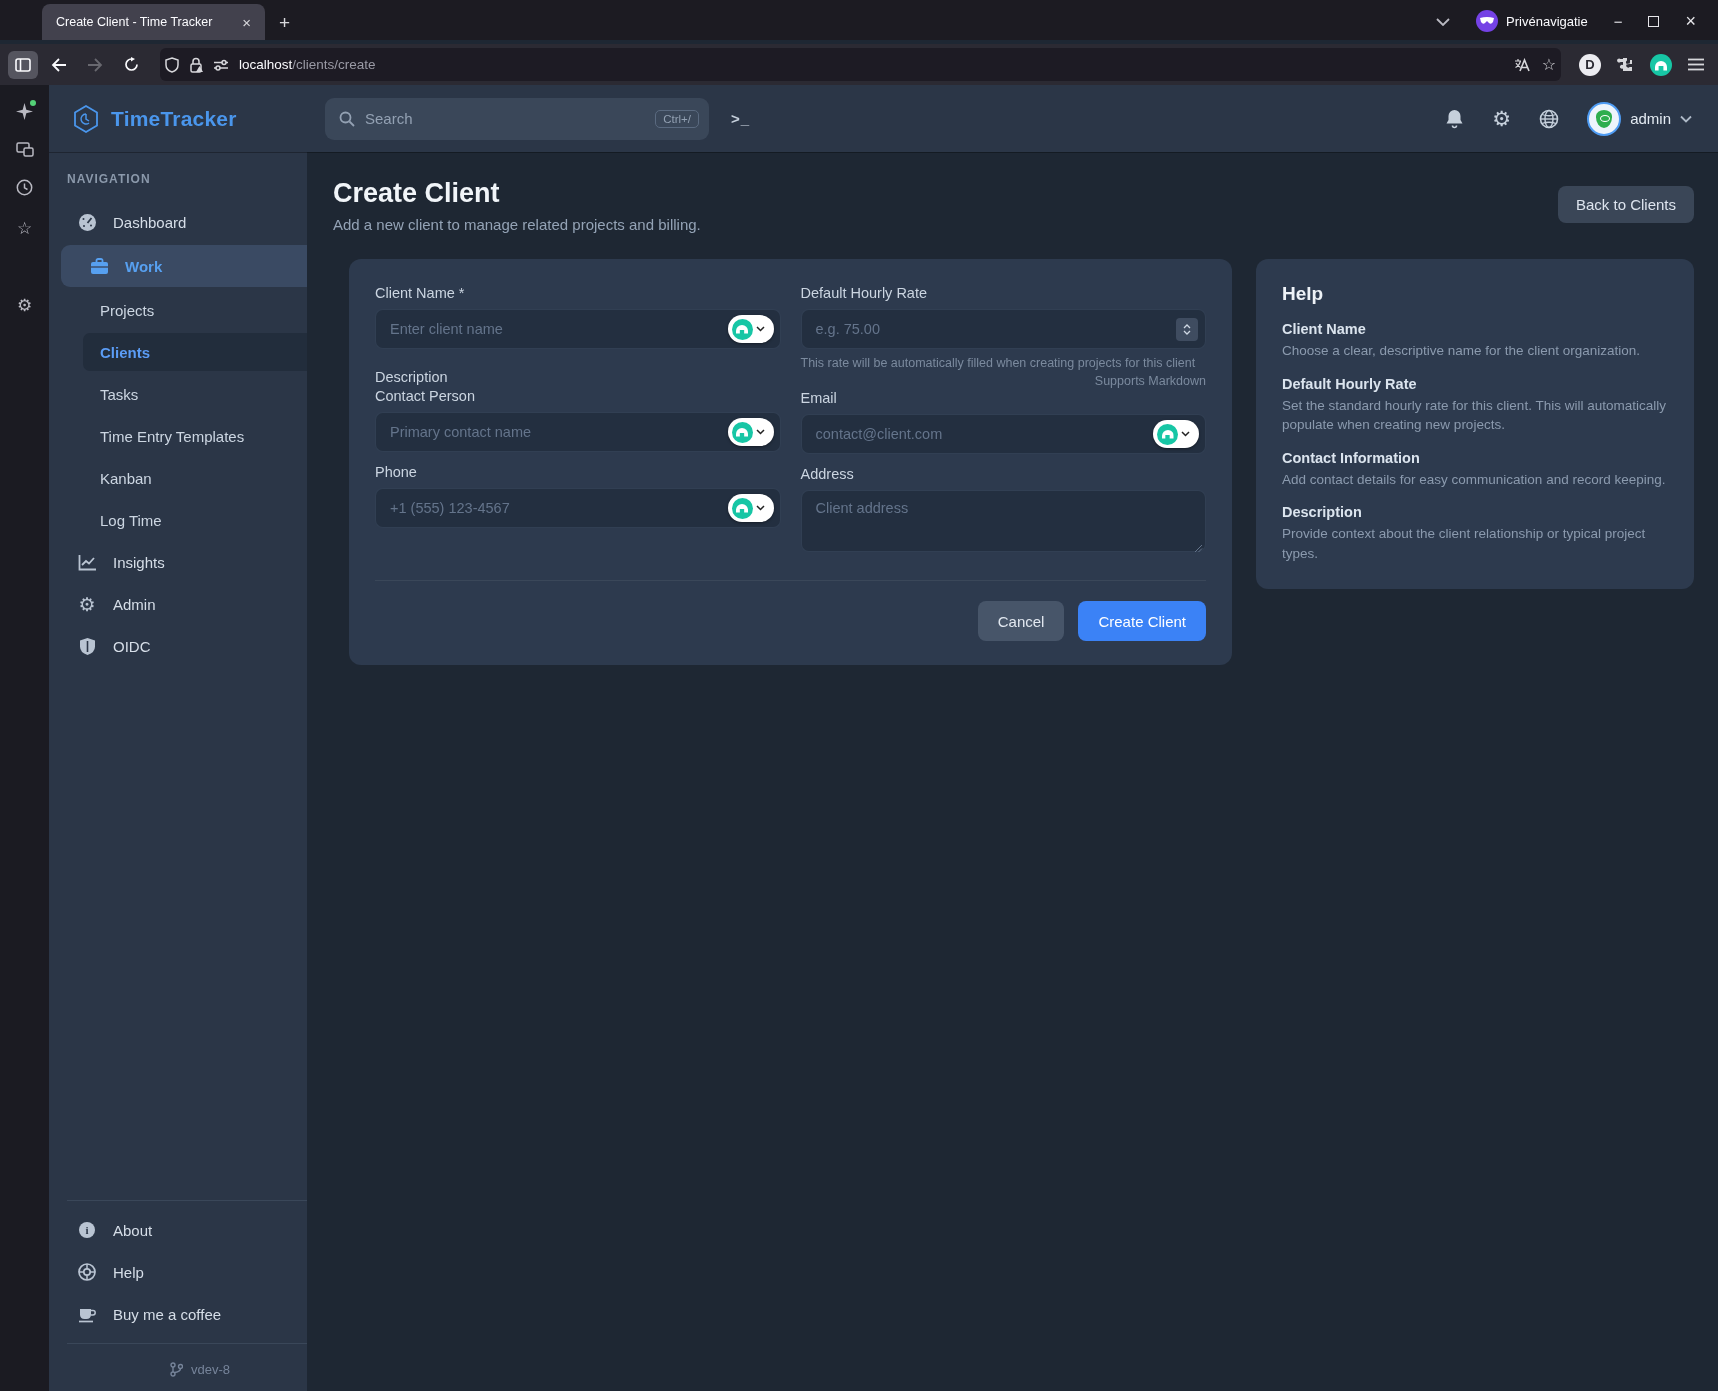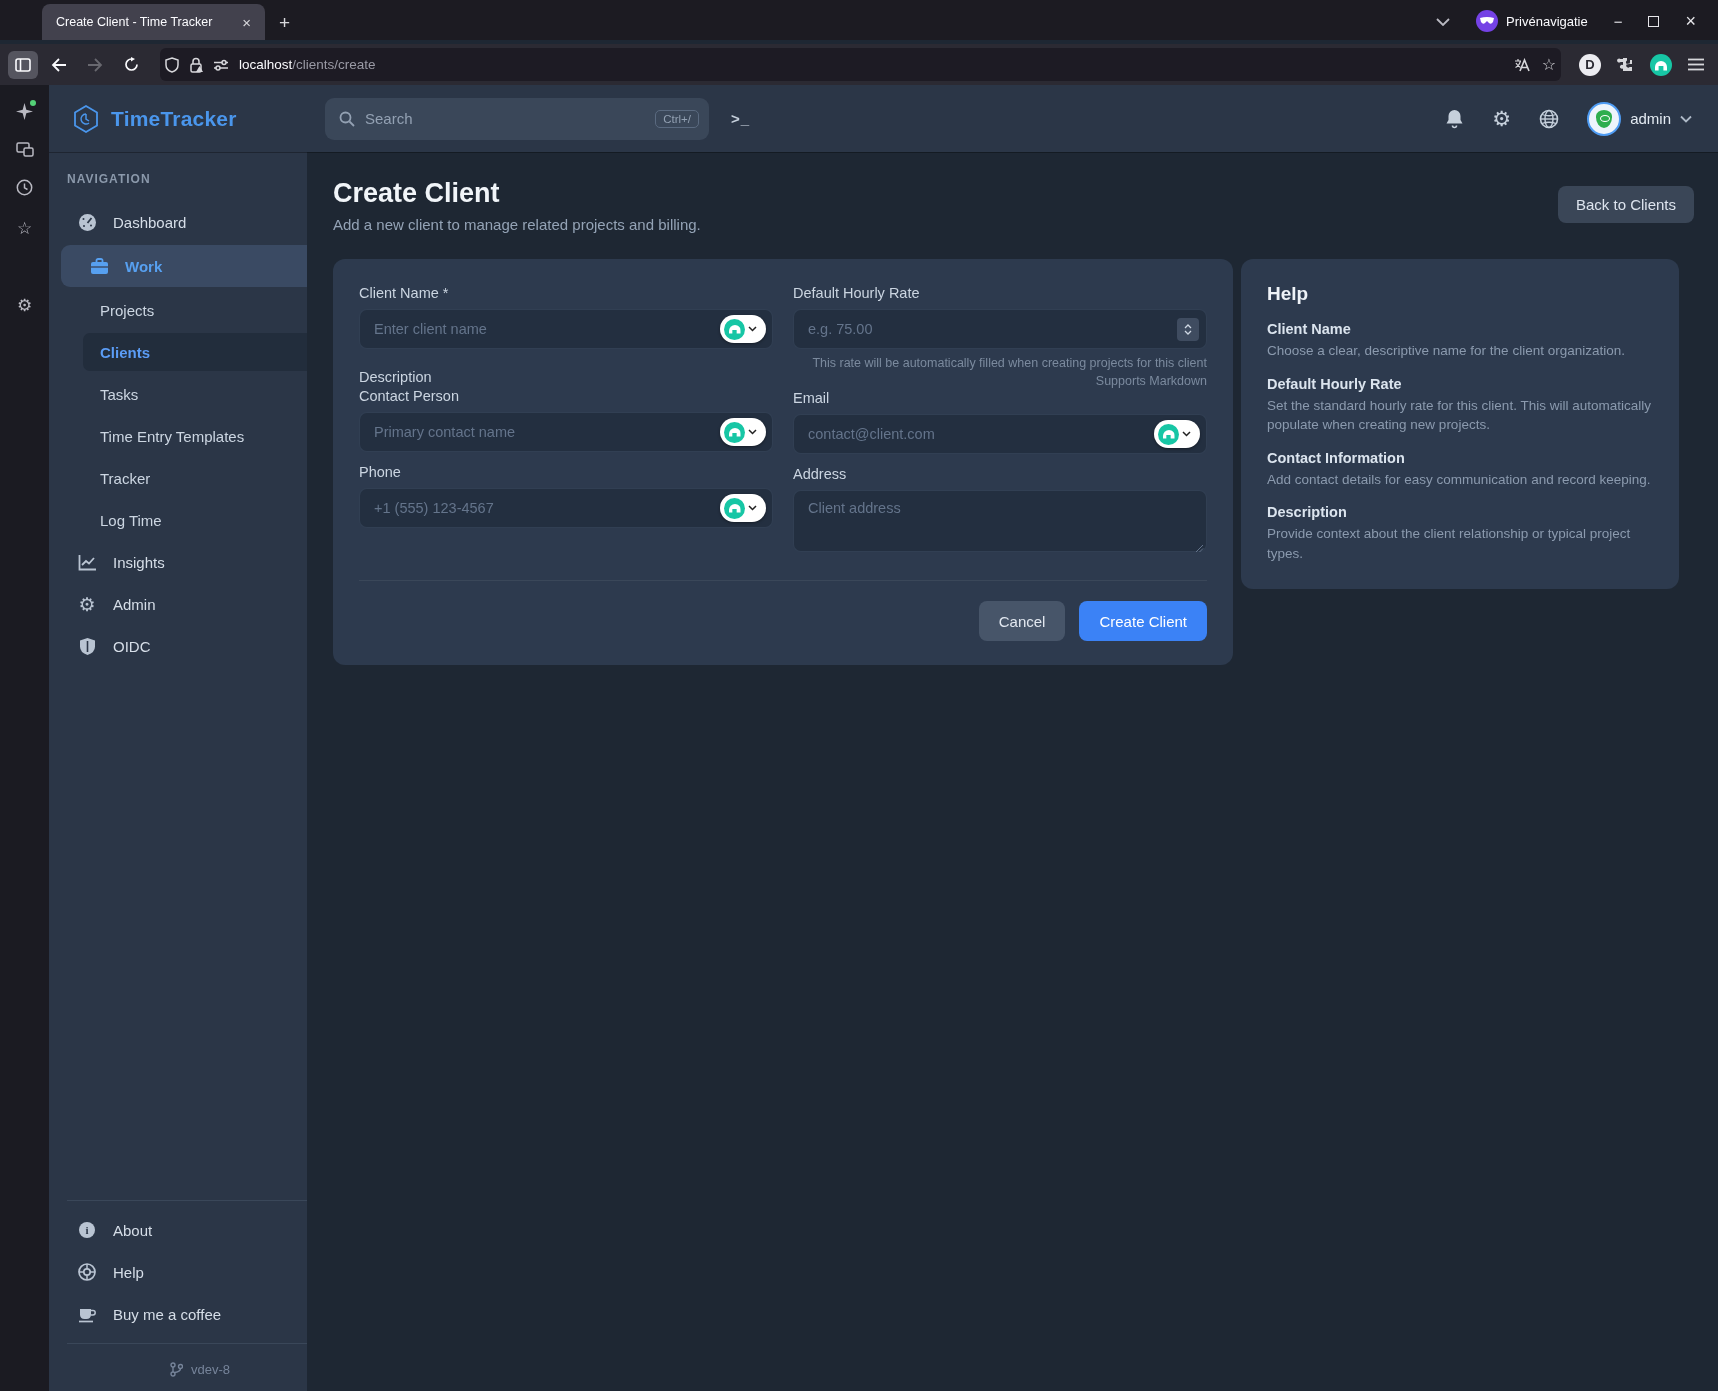--- a/index.html
+++ b/index.html
@@ -92,21 +92,21 @@
 
   
   .main { position:absolute; left:258px; top:67px; width:1411px; height:1239px; background:#1e2733;
           padding:26px 24px 0 26px; }
   .page-head { display:flex; align-items:flex-start; justify-content:space-between; margin-bottom:26px; }
   .page-title { color:#f1f5f9; font-size:27px; font-weight:bold; }
   .page-sub { color:#94a3b6; font-size:15px; margin-top:7px; }
   .back-btn { background:#3a4657; color:#dde4ee; font-size:15px; border:none; border-radius:8px;
               padding:10px 18px; margin-top:8px; }
 
-  .content-row { display:flex; gap:8px; align-items:flex-start; }
+  .content-row { display:flex; gap:24px; align-items:flex-start;margin-left:16px; }
   .card { background:#2d3a4e; border-radius:12px; }
   .form-card { flex:1; max-width:900px; padding:26px 26px 24px 26px; }
   .form-grid { display:flex; gap:20px; }
   .fcol { flex:1; display:flex; flex-direction:column; }
   .flabel { color:#cbd5e1; font-size:14.5px; margin-bottom:8px; }
   .field { position:relative; }
   .tt-input { width:100%; height:40px; background:#232f40; border:1px solid rgba(90,110,140,.25);
               border-radius:8px; color:#dfe7f0; font-size:14.5px; padding:0 14px;
               font-family:"Liberation Sans", sans-serif; outline:none; }
   .tt-input::placeholder, textarea.tt-area::placeholder { color:#64748b; }
@@ -118,21 +118,21 @@
                    border-radius:14px; display:flex; align-items:center; gap:3px; padding-left:4px;
                    box-shadow:0 1px 3px rgba(0,0,0,.4); }
   .nord-circle { width:21px; height:21px; border-radius:50%; background:#17c6a5; position:relative; }
   .nord-circle::after { content:""; position:absolute; left:4.5px; top:6px; width:12px; height:9px;
                         background:#fff; border-radius:6px 6px 0 0;
                         clip-path:polygon(0 100%,0 40%,25% 0,75% 0,100% 40%,100% 100%,68% 100%,68% 60%,32% 60%,32% 100%); }
   .pill-chev { color:#222; }
   .spinner { position:absolute; right:8px; top:9px; width:22px; height:23px; background:#3f4c60;
              border-radius:4px; display:flex; flex-direction:column; align-items:center;
              justify-content:center; gap:1px; color:#cfd8e3; }
-  .helper { color:#7b8a9e; font-size:12.5px; margin-top:7px;text-align:right; }
+  .helper { color:#7b8a9e; font-size:12.5px; margin-top:7px; }
   .md-note { color:#7b8a9e; font-size:12.5px; text-align:right; margin-top:4px; }
   .stack-label { margin-bottom:3px; }
   .form-divider { height:1px; background:#3a4759; margin-top:24px; }
   .form-actions { display:flex; justify-content:flex-end; gap:14px; margin-top:20px; }
   .btn { height:40px; border:none; border-radius:8px; font-size:15px; padding:0 20px;
          font-family:"Liberation Sans", sans-serif; }
   .btn-cancel { background:#475569; color:#e2e8f0; }
   .btn-primary { background:#3b82f6; color:#fff; }
 
   .help-card { width:438px; padding:24px 26px 26px 26px; }
@@ -360,21 +360,21 @@
       <div class="sub-item active">
           <span>Clients</span>
         </div>
       <div class="sub-item">
           <span>Tasks</span>
         </div>
       <div class="sub-item">
           <span>Time Entry Templates</span>
         </div>
       <div class="sub-item">
-          <span>Tracker</span>
+          <span>Kanban</span>
         </div>
       <div class="sub-item">
           <span>Log Time</span>
         </div>
 
       <div class="nav-item">
         <span class="ni-icon">
           <svg width="19" height="17" viewBox="0 0 19 17">
               <path d="M1.5 1 V15.5 H18" fill="none" stroke="currentColor" stroke-width="1.8"></path>
               <polyline points="4,11 8,7 11,9.5 16,4" fill="none" stroke="currentColor" stroke-width="1.8"></polyline>

